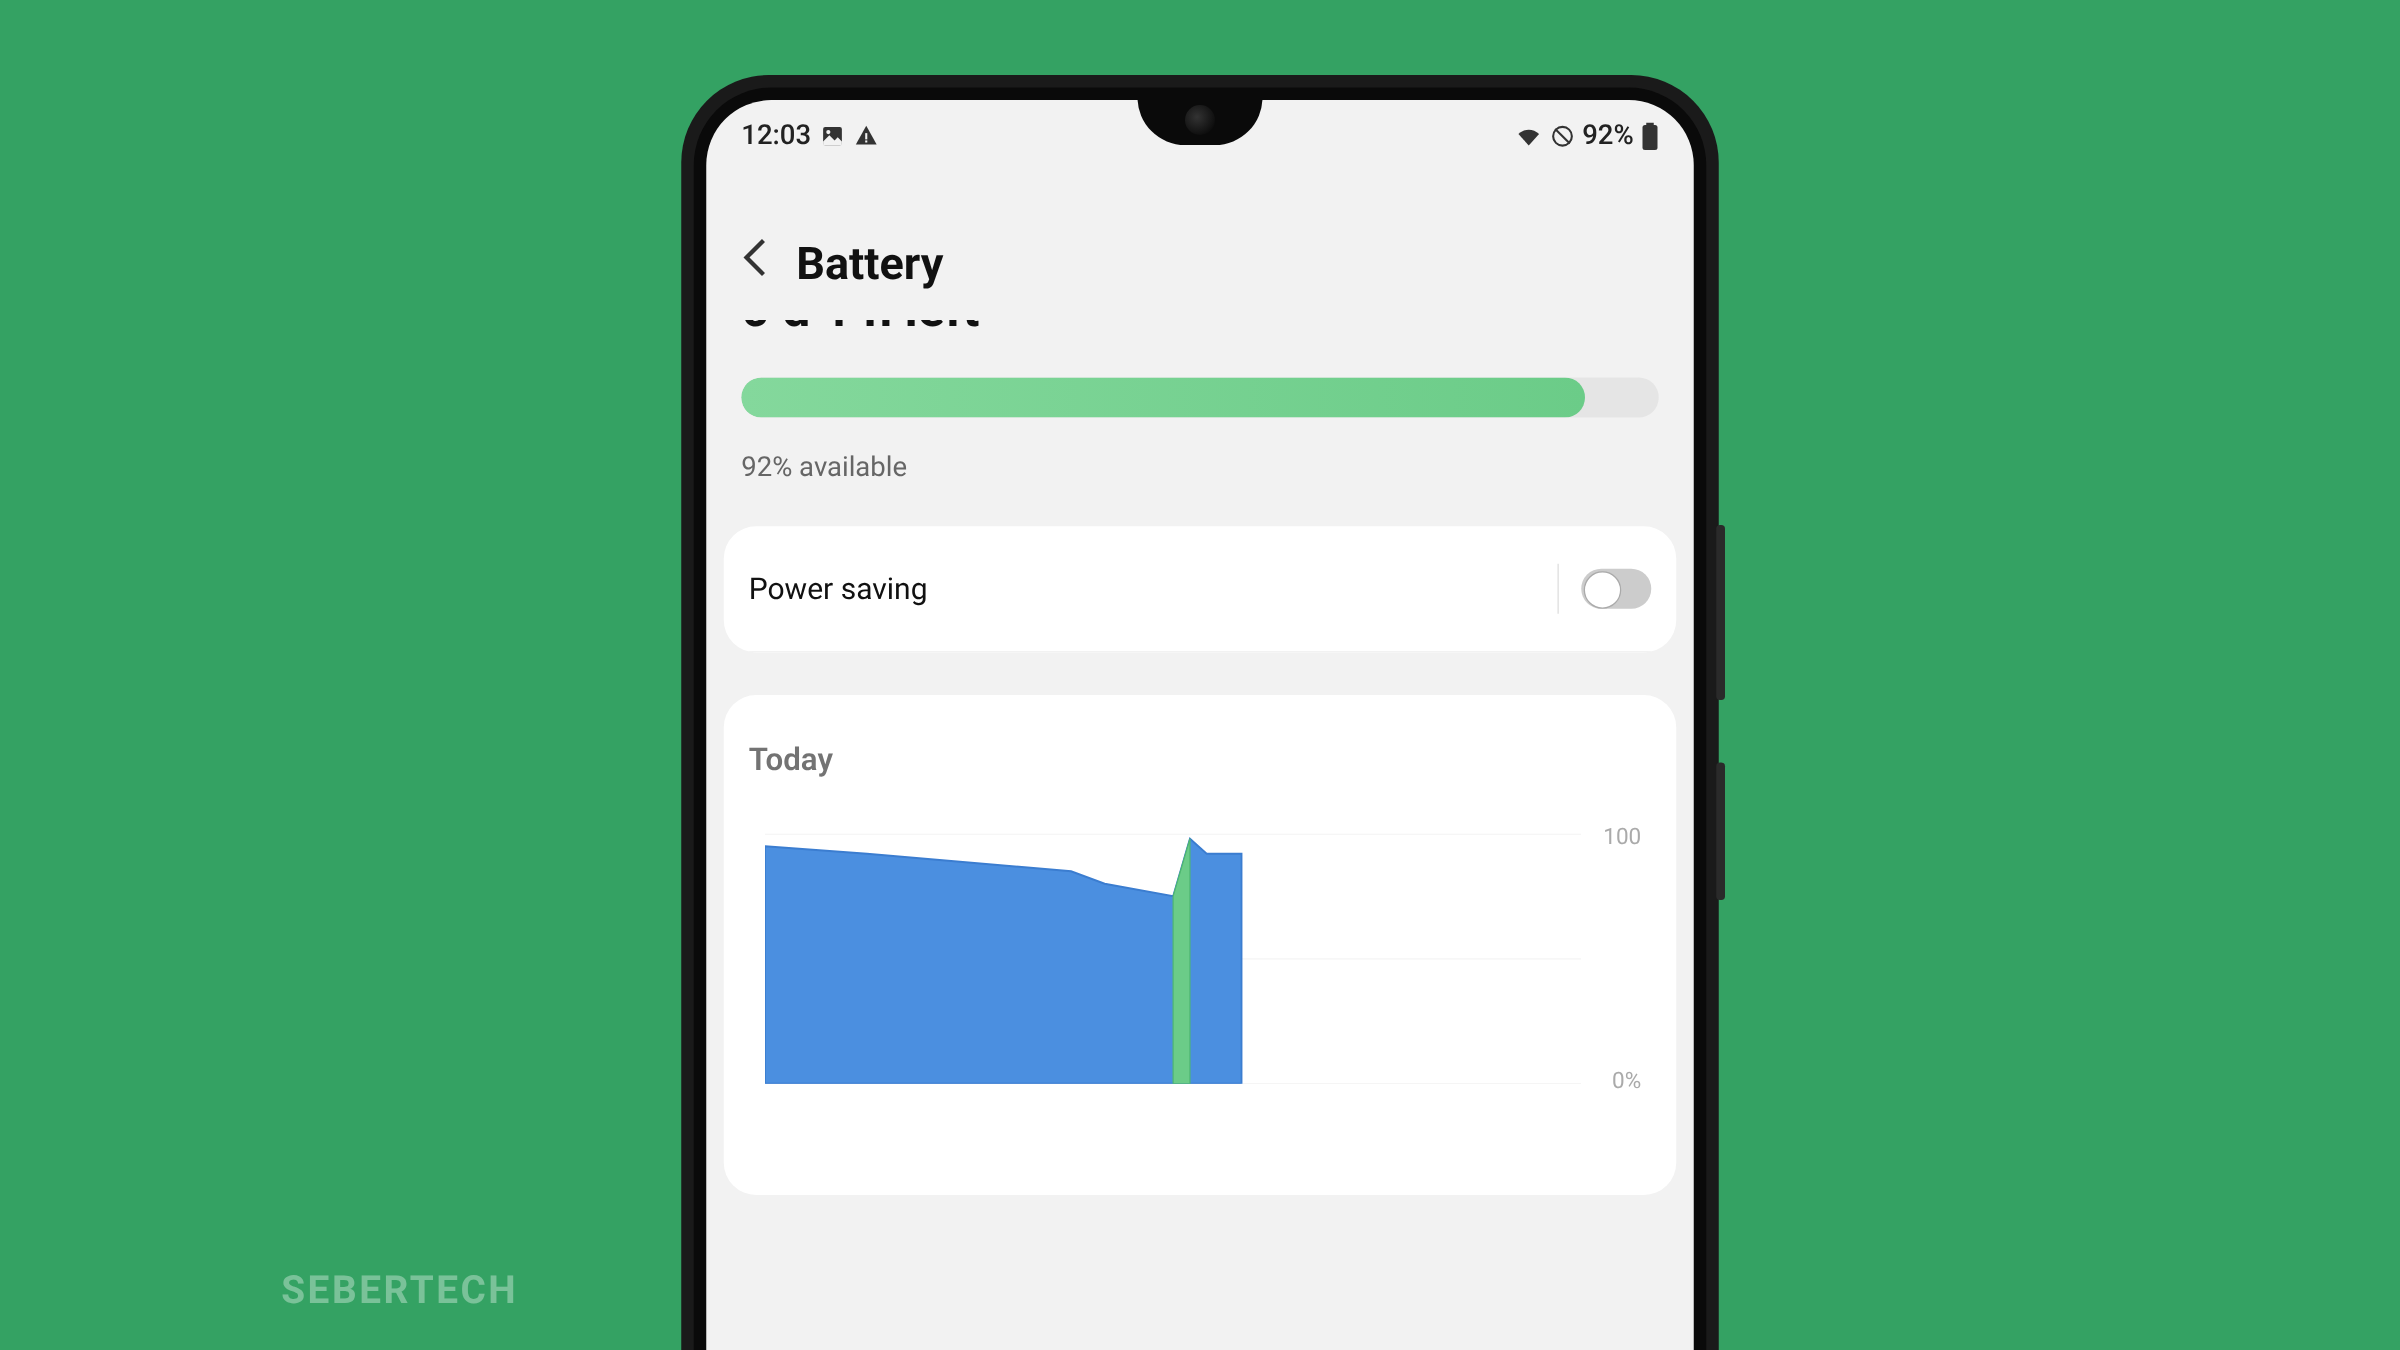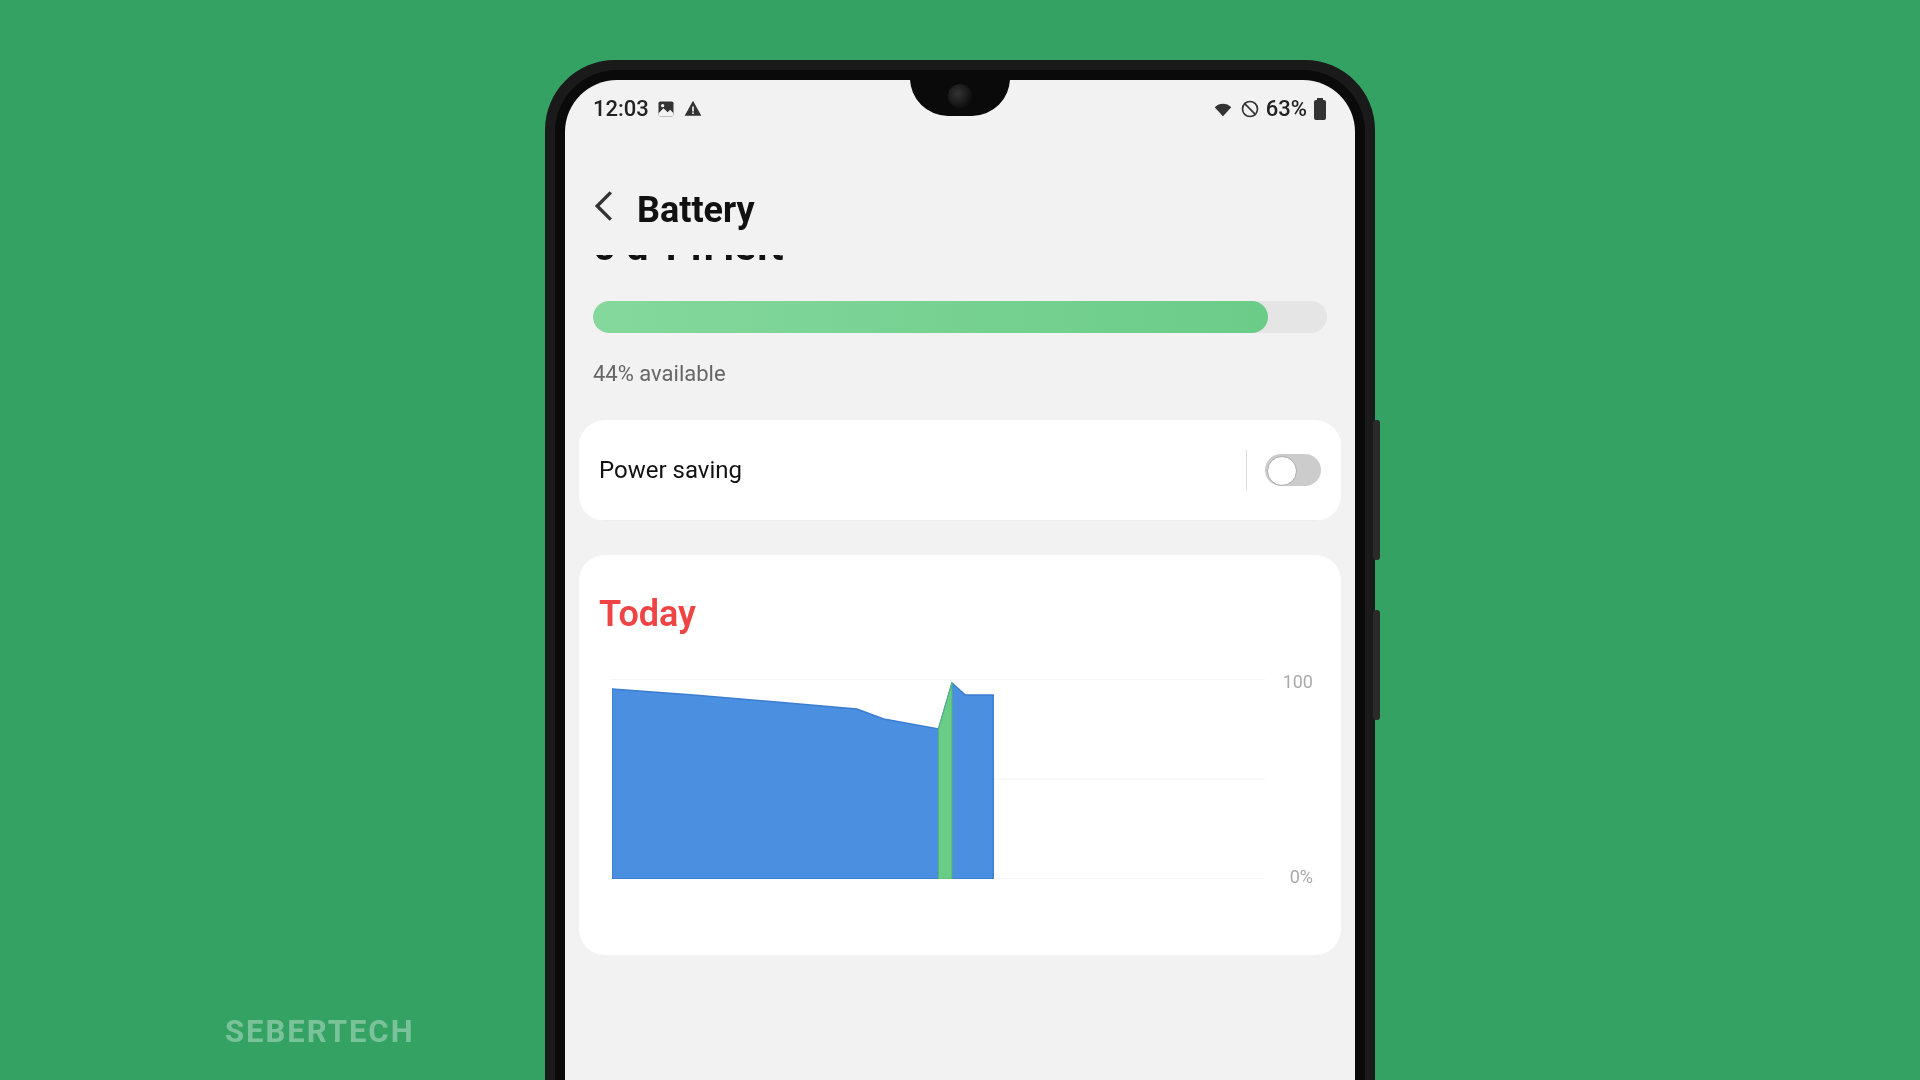--- a/index.html
+++ b/index.html
@@ -202,23 +202,23 @@
     }
     .today-card {
       background: #fff;
       margin: 34px 14px 0 14px;
       border-radius: 26px;
       padding: 38px 20px 0 20px;
       height: 400px;
       overflow: hidden;
     }
     .today-title {
-      font-size: 36px;
+      font-size: 25px;
       font-weight: 600;
-      color: #ef4444;
+      color: #737373;
       margin-bottom: 44px;
     }
     .chart-area {
       position: relative;
       height: 200px;
       margin-left: 13px;
       margin-right: 56px;
     }
     .y-label-top {
       position: absolute;
@@ -274,21 +274,21 @@
             <svg width="22" height="22" viewBox="0 0 24 24" fill="#333">
                 <path d="M12 20 C12 20 3 10 3 10 C8 5 16 5 21 10 L12 20 Z"></path>
               </svg>
           </span>
           <span class="status-icon">
             <svg width="20" height="20" viewBox="0 0 24 24" fill="none" stroke="#333" stroke-width="2">
                 <circle cx="12" cy="12" r="9"></circle>
                 <line x1="5" y1="5" x2="19" y2="19"></line>
               </svg>
           </span>
-          <span>63%</span>
+          <span>92%</span>
           <span class="status-icon">
             <svg width="14" height="22" viewBox="0 0 14 22" fill="#333">
                 <rect x="4" y="0" width="6" height="2"></rect>
                 <rect x="1" y="2" width="12" height="20" rx="2"></rect>
                 <rect x="3" y="5" width="8" height="15" fill="#333"></rect>
               </svg>
           </span>
         </div>
       </div>
 
@@ -303,21 +303,21 @@
 
       <div class="partial-text">
         <span class="partial-text-inner">0 d 1 h left</span>
       </div>
 
       <div class="progress-container">
         <div class="progress-track">
           <div class="progress-fill" style="width:92%"></div>
         </div>
       </div>
-      <div class="available-text">44% available</div>
+      <div class="available-text">92% available</div>
 
       <div class="settings-card">
         <div class="setting-row">
           <span class="setting-label">Power saving</span>
           <div class="switch-wrap">
             <div class="switch-divider"></div>
             <div class="toggle"></div>
           </div>
         </div>
         <div class="divider"></div>

